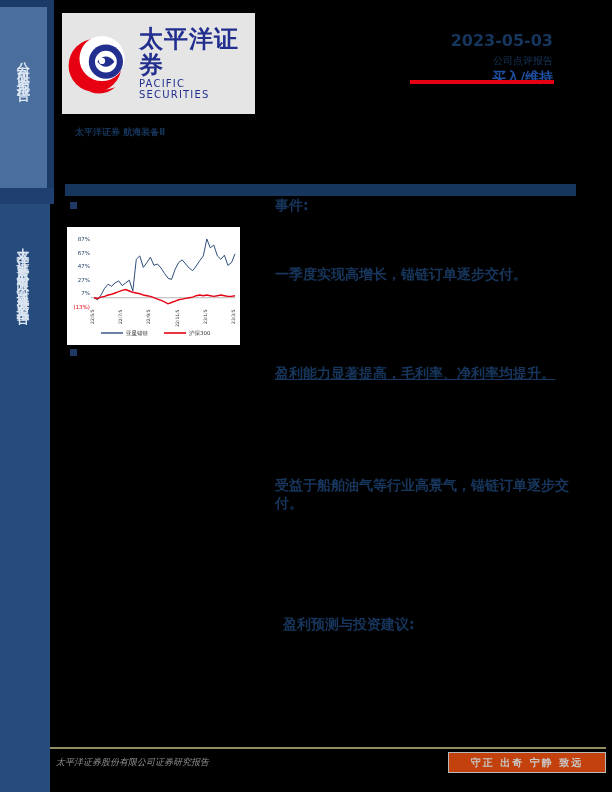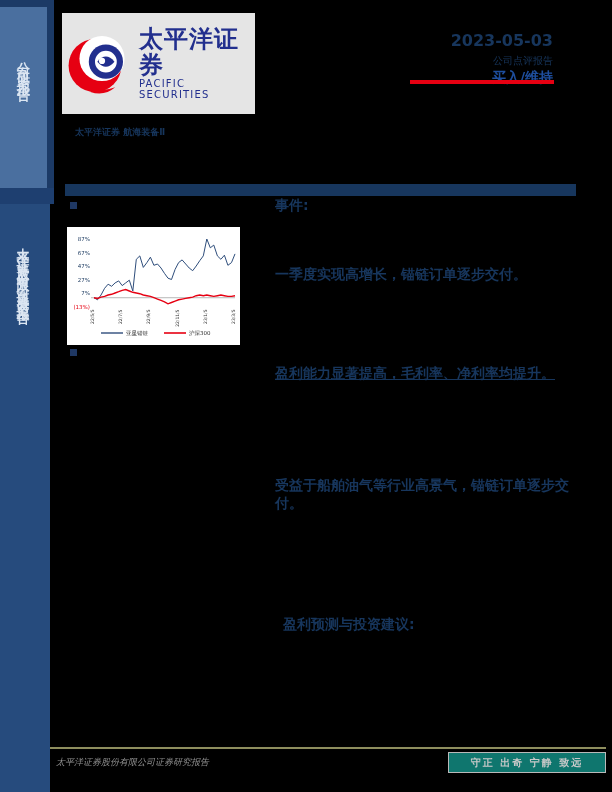--- a/index.html
+++ b/index.html
@@ -51,21 +51,21 @@
   .sec.s0{top:197px;}
   .sec.s1{top:266px;}
   .sec.s2{top:365px;text-decoration:underline;}
   .sec.s3{top:477px;}
   .sec.s4{top:616px;margin-left:8px;}
   .sec.s5{top:691px;}
 
   
   .footer-line{position:absolute;left:50px;top:747px;width:556px;height:2px;background:#8e8e5e;}
   .footer-disclaimer{position:absolute;left:56px;top:756px;color:#8f8f8f;font-size:9px;font-style:italic;}
-  .footer-motto{position:absolute;left:448px;top:752px;width:156px;height:19px;background:#0f766e;
+  .footer-motto{position:absolute;left:448px;top:752px;width:156px;height:19px;background:#c2410c;
                 border:1px solid #b9b9b9;color:#c9c9c9;font-size:10px;font-weight:bold;
                 display:flex;align-items:center;justify-content:center;letter-spacing:2px;}
 </style>
 </head>
 <body>
 
 <div class="page">
 
   <div class="sb-top">
     <div class="sb-text top">公司研究报告</div>

